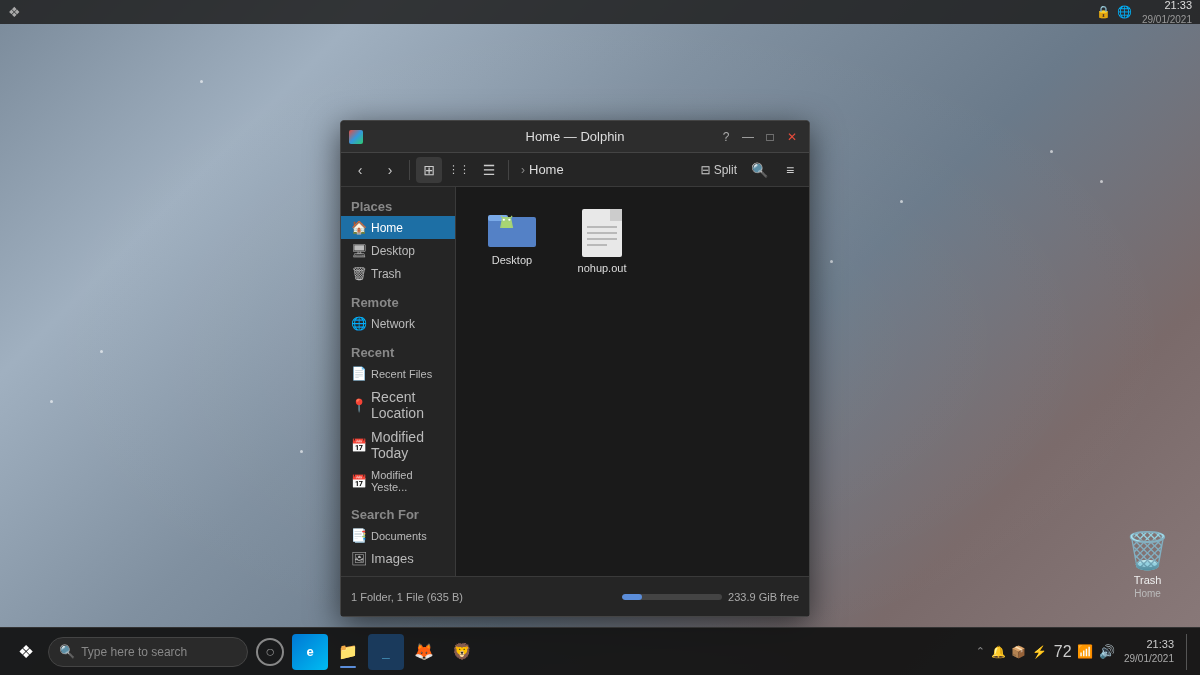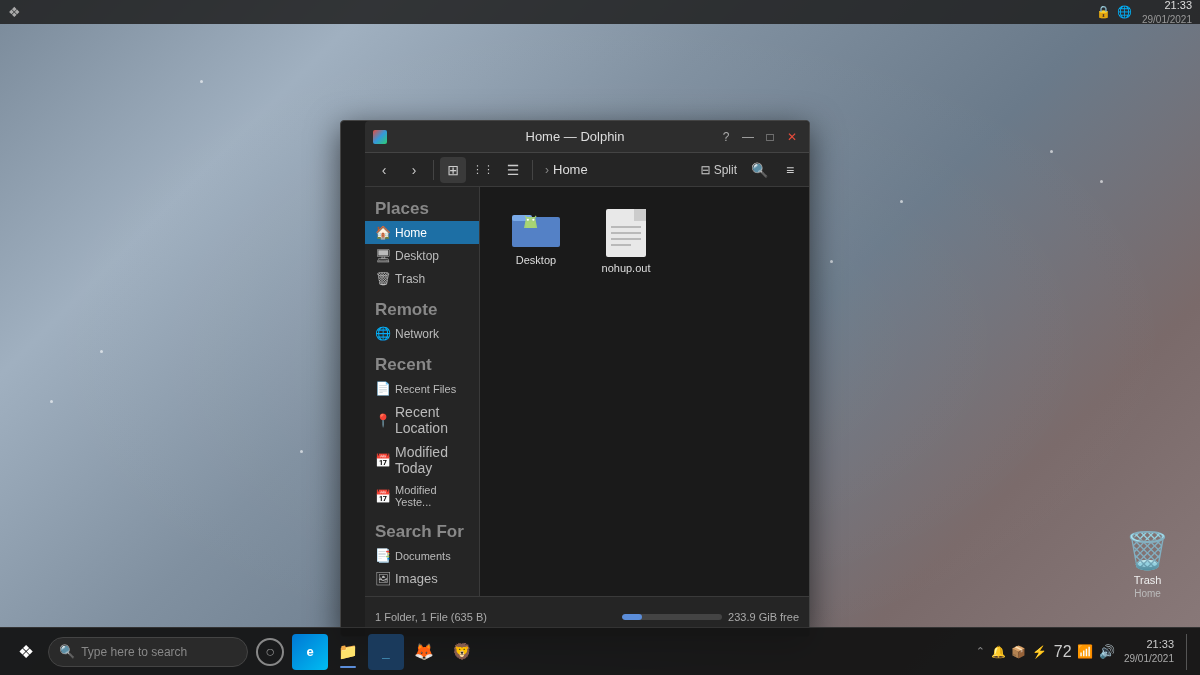--- a/index.html
+++ b/index.html
@@ -96,21 +96,20 @@
       top: 120px;
       left: 340px;
       width: 470px;
       background: #1e1e1e;
       border: 1px solid #444;
       border-radius: 4px;
       box-shadow: 0 8px 32px rgba(0,0,0,0.6);
       display: flex;
       flex-direction: column;
       z-index: 50;
-      padding-left: 24px;
     }
 
     
     .title-bar {
       height: 32px;
       background: #2d2d2d;
       border-radius: 4px 4px 0 0;
       display: flex;
       align-items: center;
       padding: 0 8px;
@@ -221,21 +220,21 @@
       min-width: 115px;
       background: #252525;
       border-right: 1px solid #3a3a3a;
       padding: 6px 0;
       overflow-y: auto;
       color: #ccc;
       font-size: 12px;
     }
     .sidebar-section-title {
       color: #888;
-      font-size: 17px;
+      font-size: 13px;
       padding: 6px 10px 2px 10px;
       font-weight: 600;
       text-transform: none;
     }
     .sidebar-item {
       display: flex;
       align-items: center;
       gap: 6px;
       padding: 4px 10px;
       cursor: pointer;

